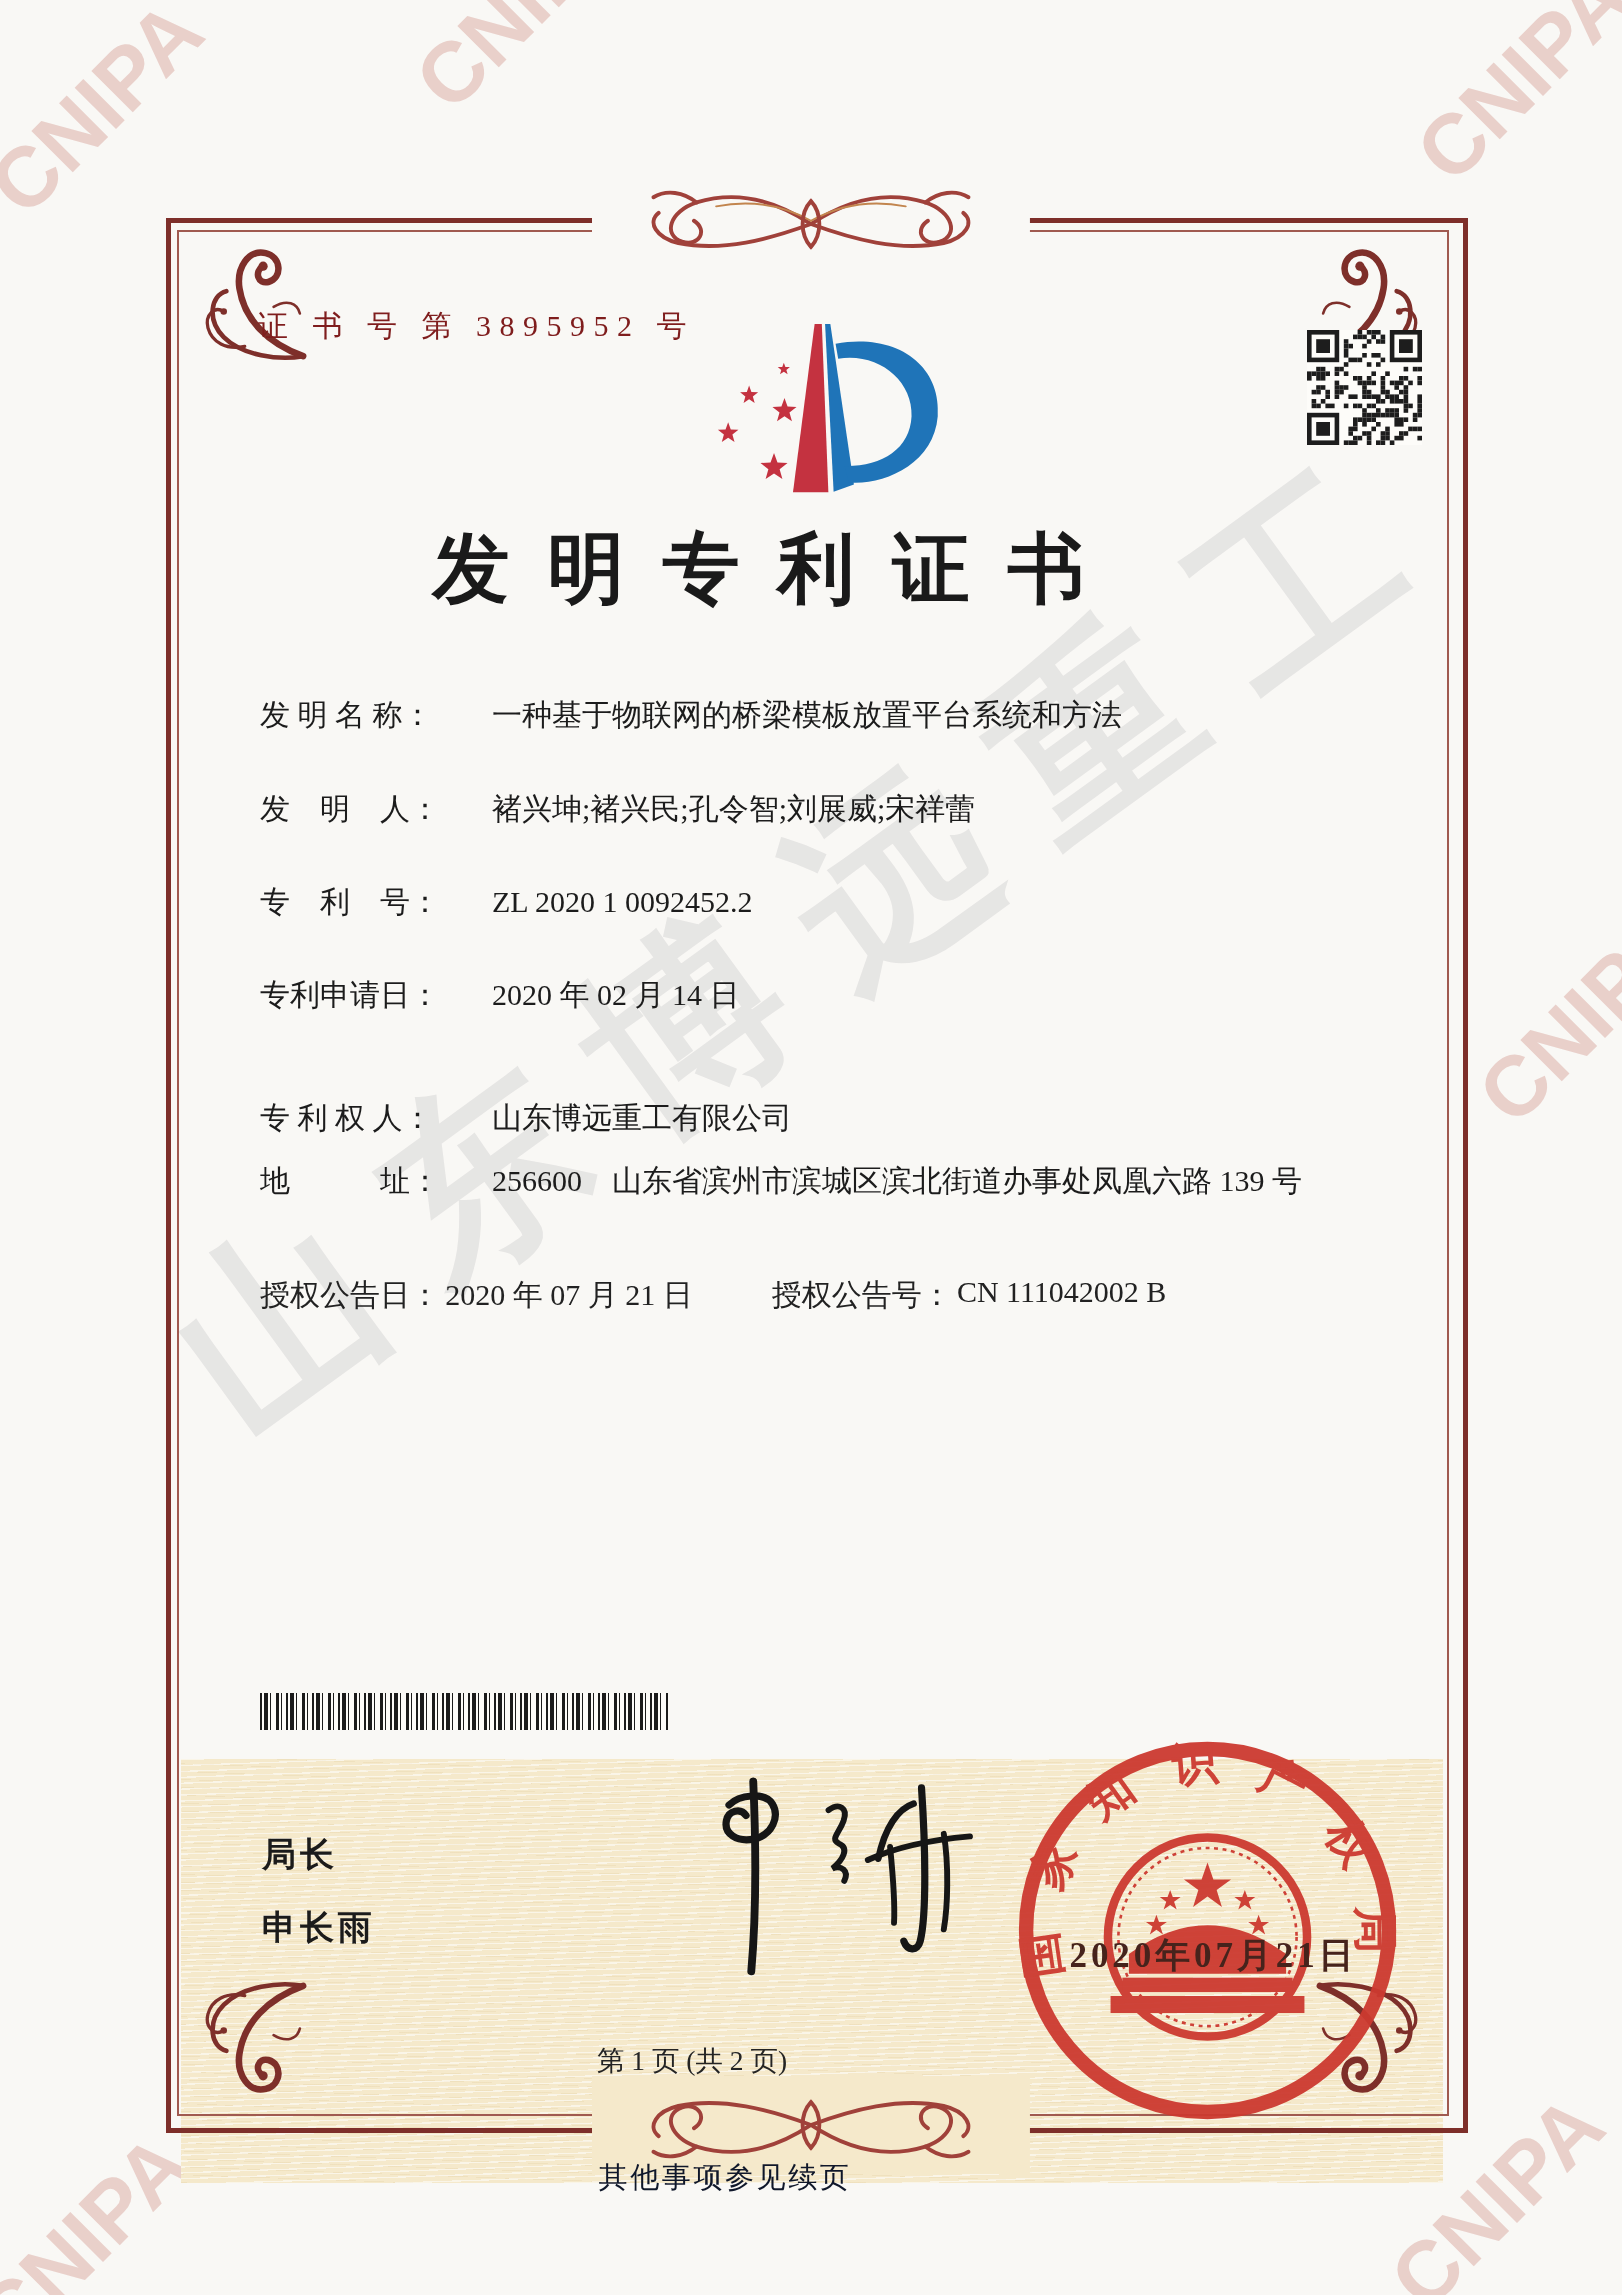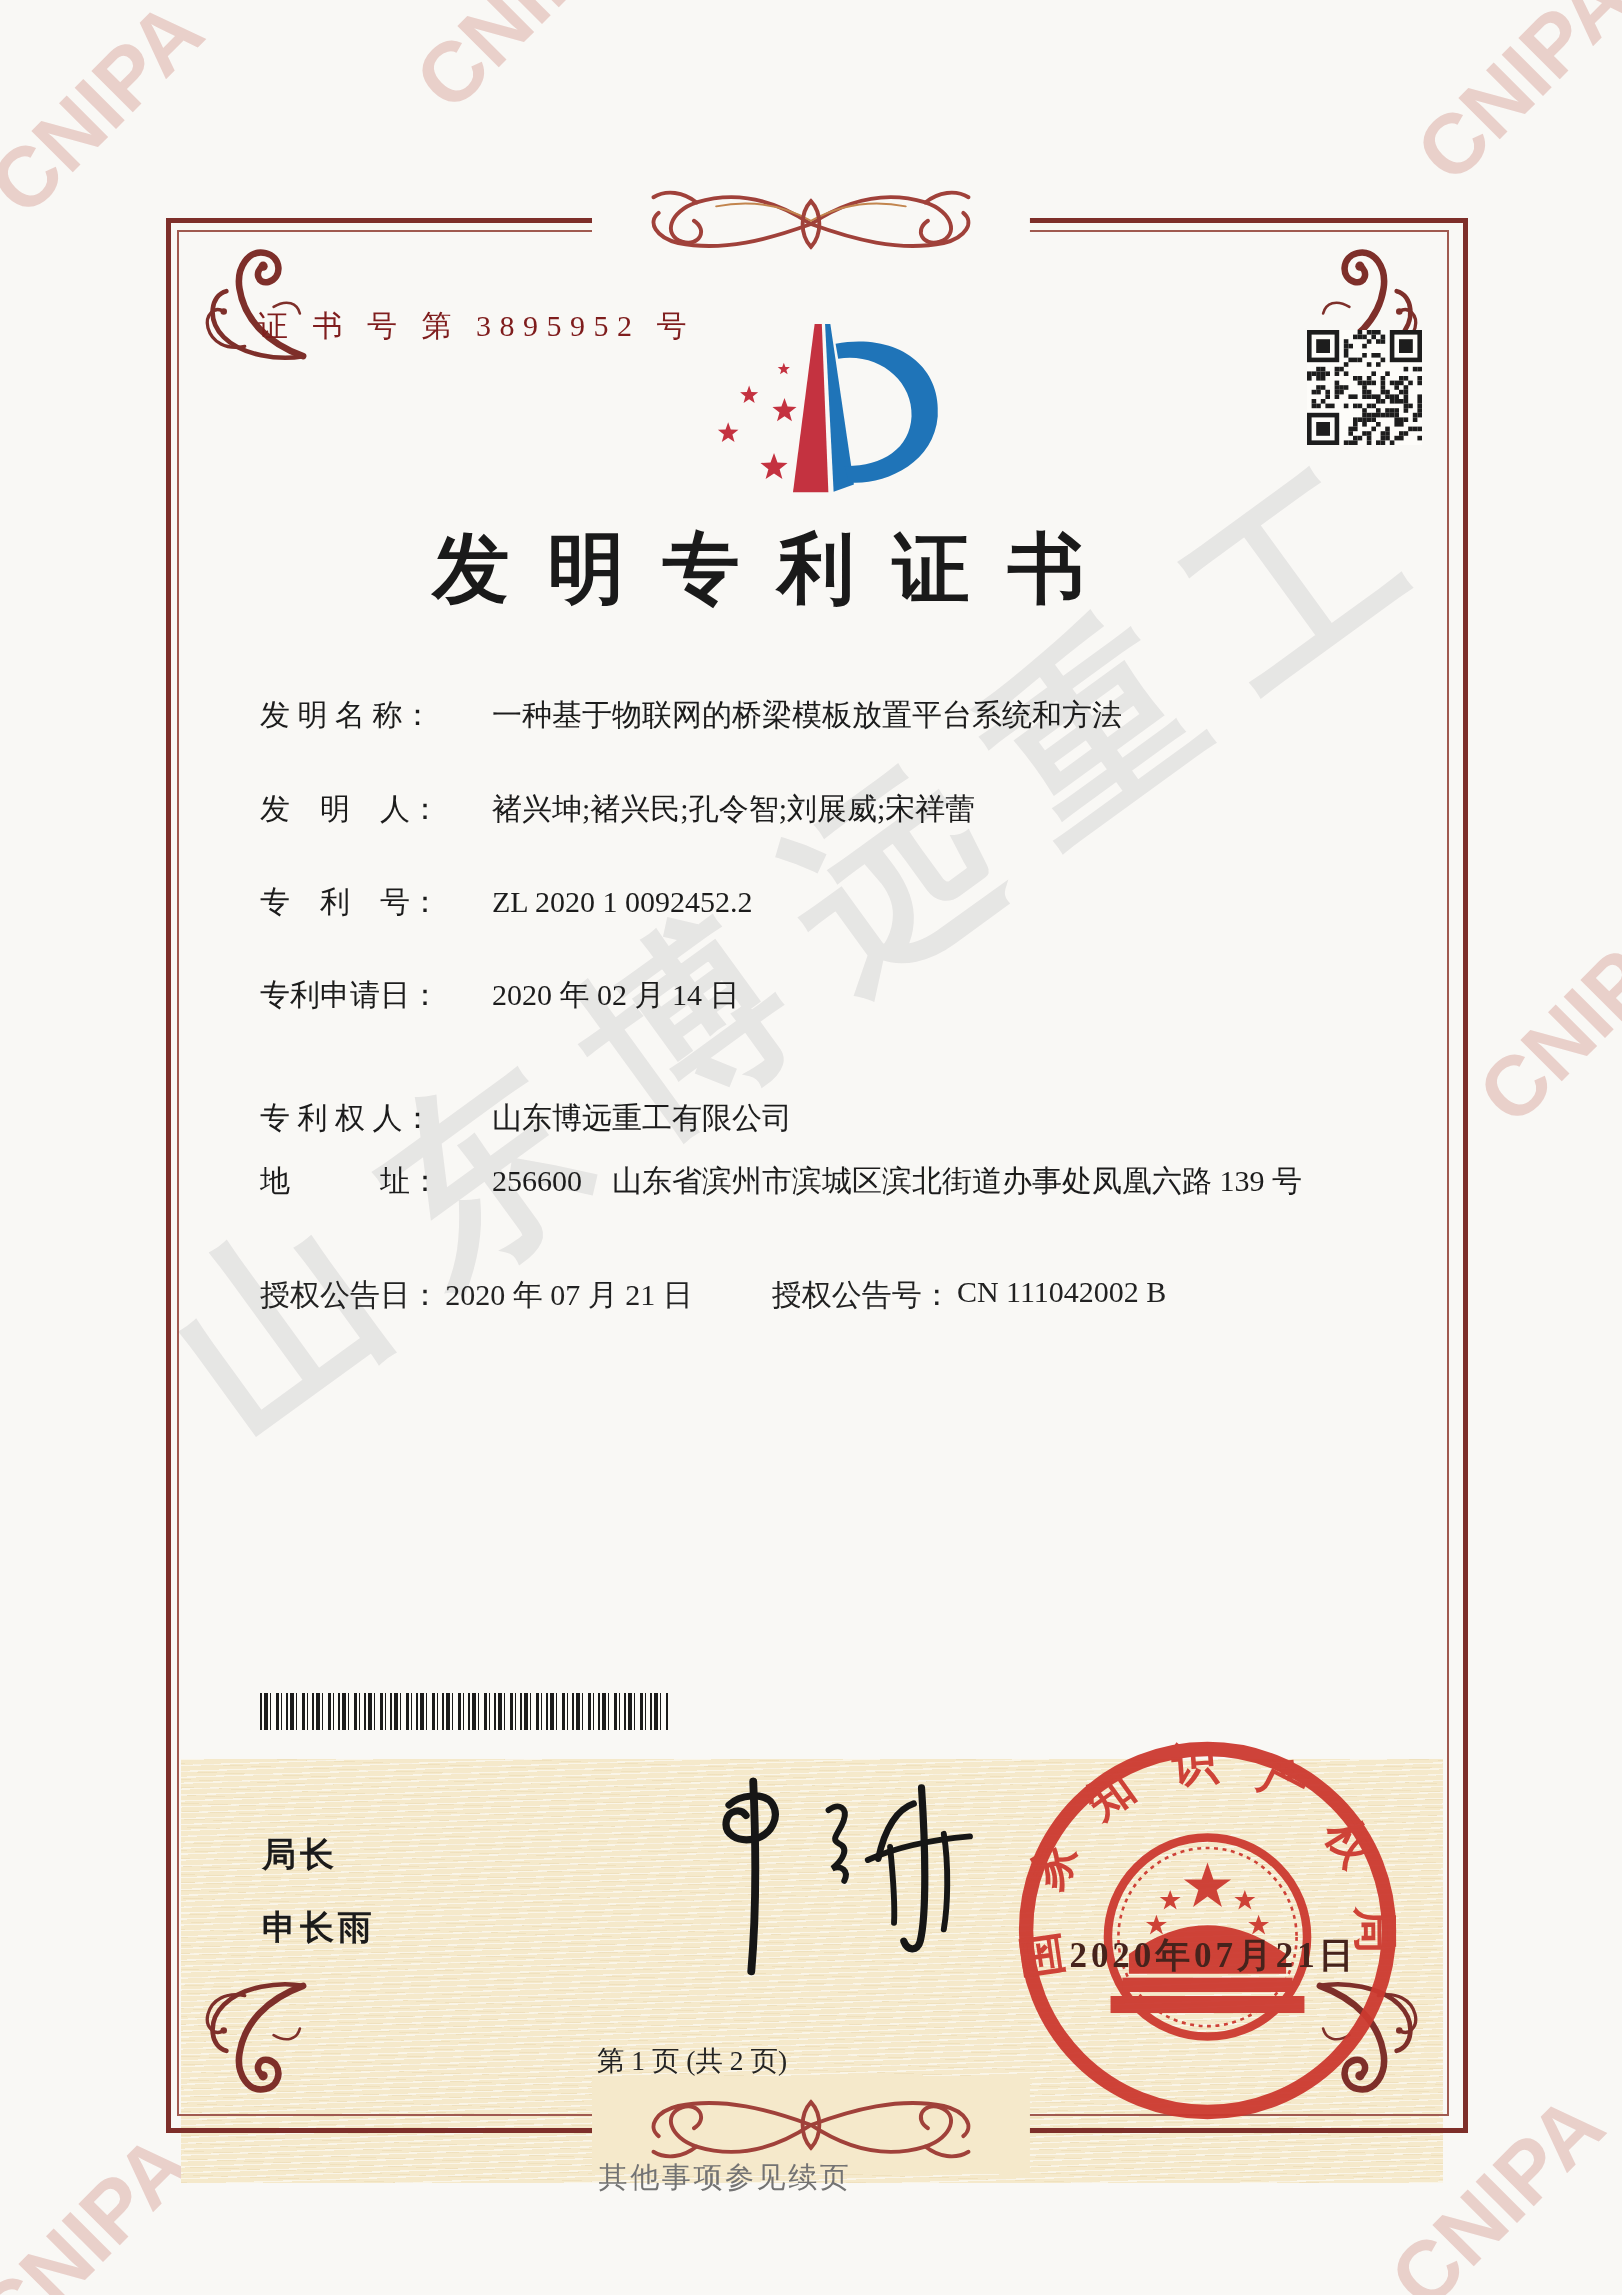--- a/index.html
+++ b/index.html
@@ -64,21 +64,21 @@
       #1b1b1b 0 2px,#fcfbf8 2px 3.9px,#1b1b1b 3.9px 7.9px,#fcfbf8 7.9px 9.8px,
       #1b1b1b 9.8px 11px,#fcfbf8 11px 15.7px,#1b1b1b 15.7px 19px,#fcfbf8 19px 21px,
       #1b1b1b 21px 22px,#fcfbf8 22px 26px);}
   .signer{position:absolute; left:262px; top:1818px; font-family:"Liberation Sans","DejaVu Sans",sans-serif;
     font-size:34px; font-weight:600; color:#1b1b1b; line-height:73px; letter-spacing:3.9px;}
   .signature{position:absolute; left:674px; top:1767px; width:406px; height:236px;}
   .seal{position:absolute; left:1011px; top:1734px; width:393px; height:393px; opacity:0.95;}
   .seal-date{position:absolute; left:1037px; top:1932px; width:353px; text-align:center;
     font-size:35px; font-weight:600; color:#46231c; letter-spacing:3.9px;}
   .footer-page{position:absolute; left:0; top:2043px; width:1384px; text-align:center; font-size:27.5px; color:#242424;}
-  .footer-note{position:absolute; left:0; top:2158px; width:1450px; text-align:center; font-size:29px; color:#737373; letter-spacing:2.6px;}
+  .footer-note{position:absolute; left:0; top:2158px; width:1450px; text-align:center; font-size:29px; color:#0f172a; letter-spacing:2.6px;}
   .orn-stroke{fill:none; stroke:#7e2f2a; stroke-linecap:round;}
 </style>
 </head>
 <body>
 
 <div class="page">
 
   <div class="wm-company">山东博远重工</div>
   <div class="wm-agency" style="left:-33px; top:59px;">CNIPA</div>
   <div class="wm-agency" style="left:393px; top:-46px;">CNIPA</div>

